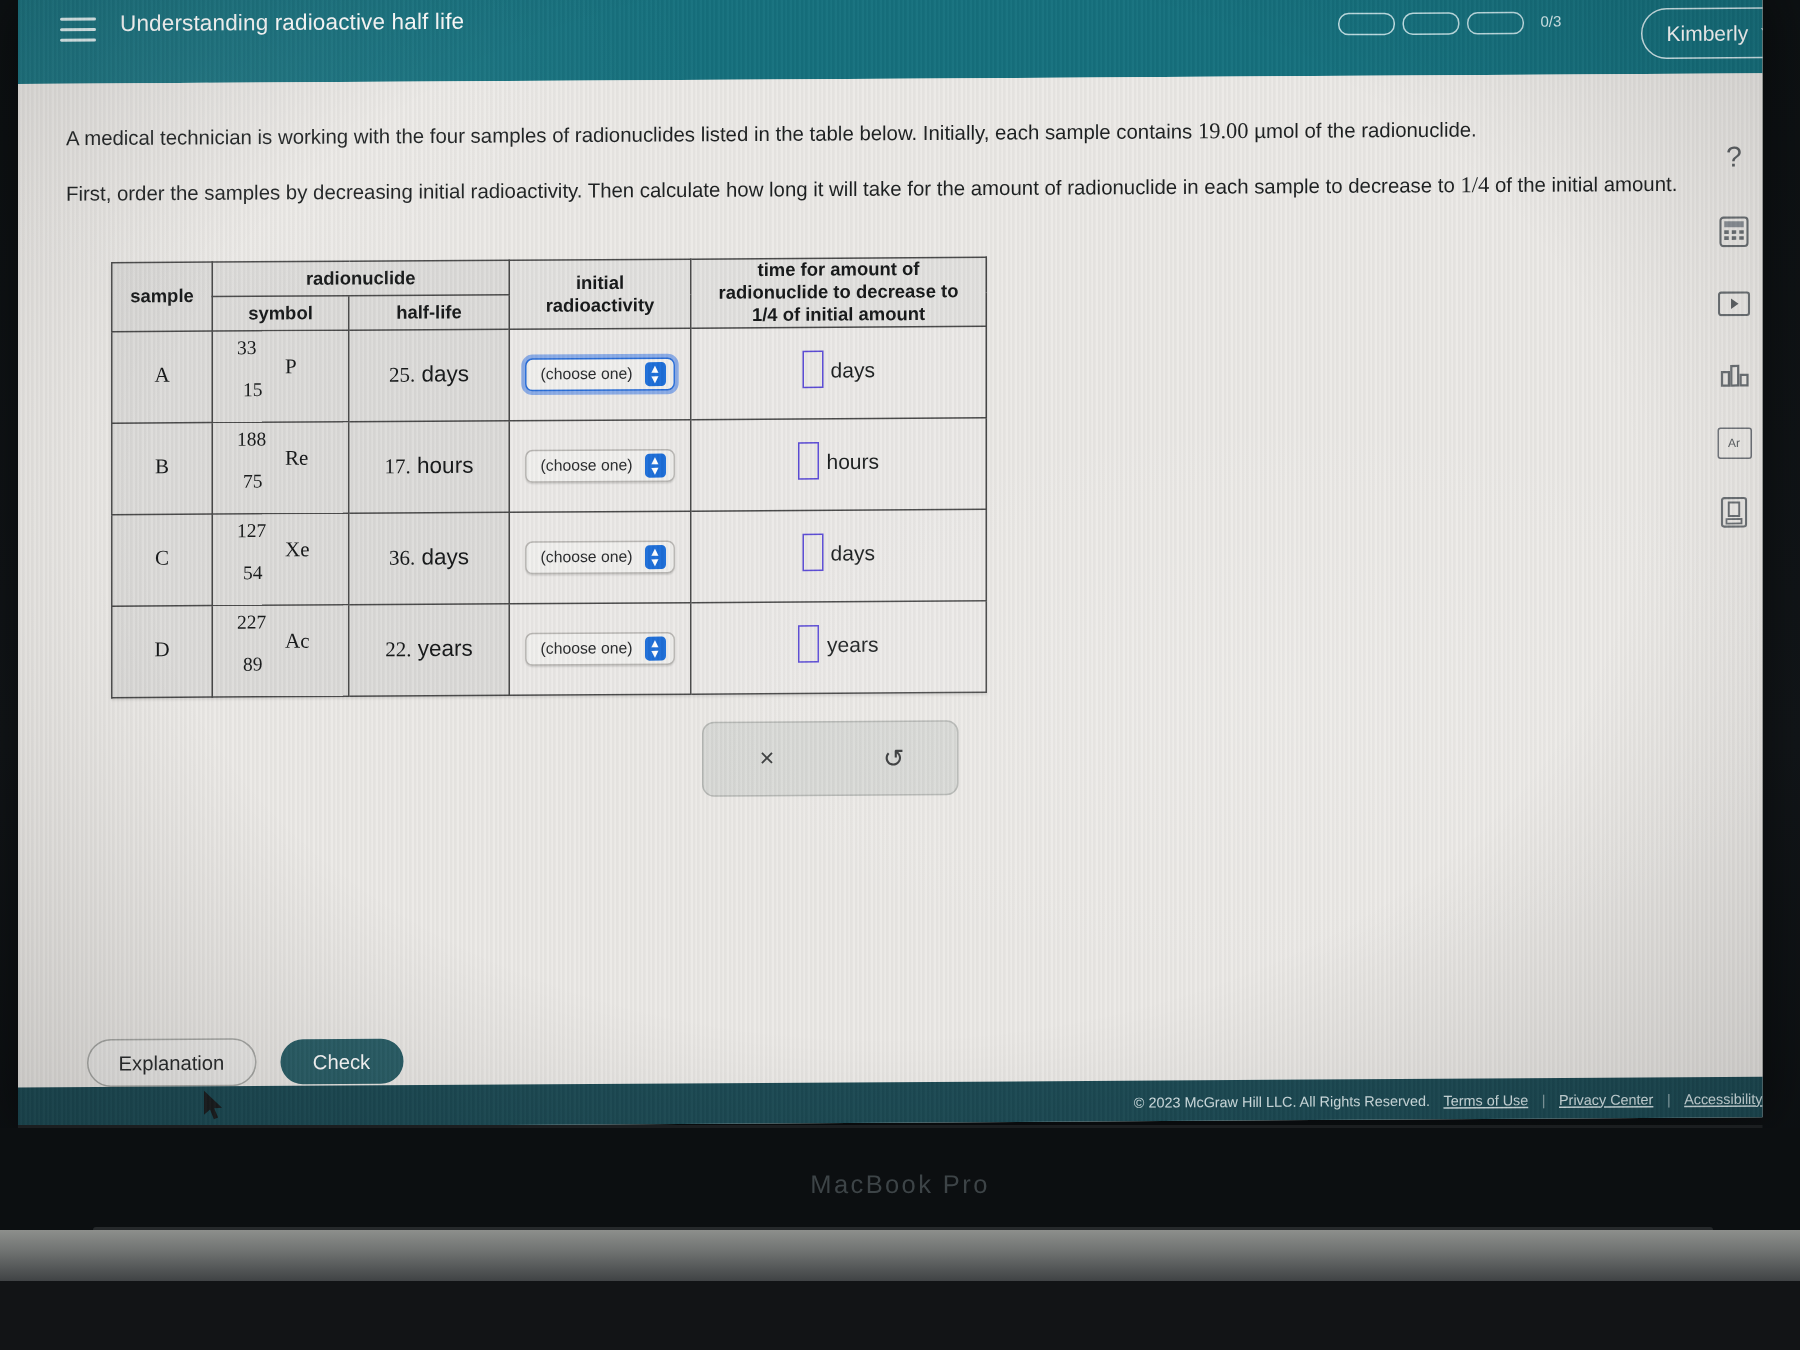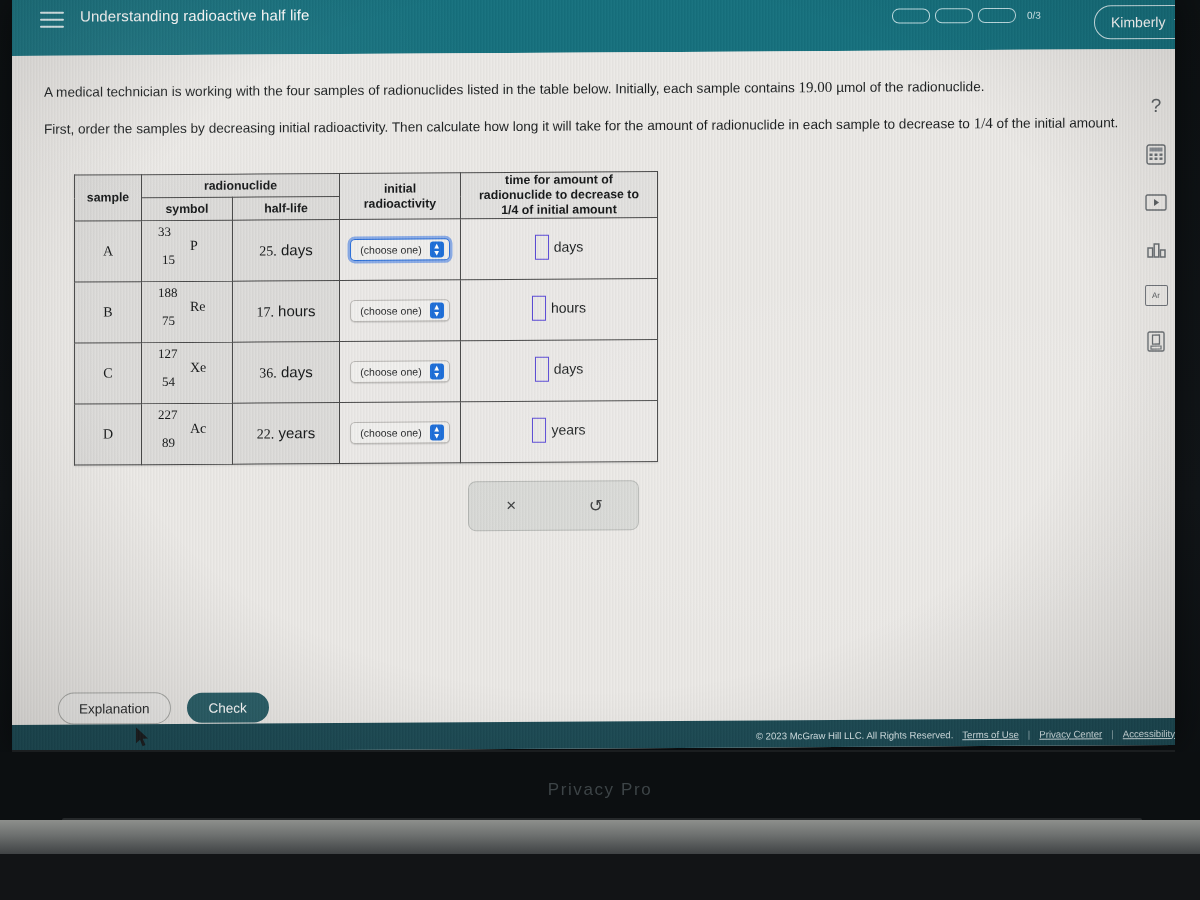--- a/index.html
+++ b/index.html
@@ -368,21 +368,21 @@
     </div>
 
     <div class="moire"></div>
     <div class="glare"></div>
     <div class="vign"></div>
    </div>
   </div>
 
   <div class="lidlip"></div>
   <div class="deckdark"></div>
-  <div class="mbp">Privacy Pro</div>
+  <div class="mbp">MacBook Pro</div>
   <div class="hinge"></div>
   <div class="deck"></div>
   <div class="kbarea">
     
     
     
     
     
     
     

